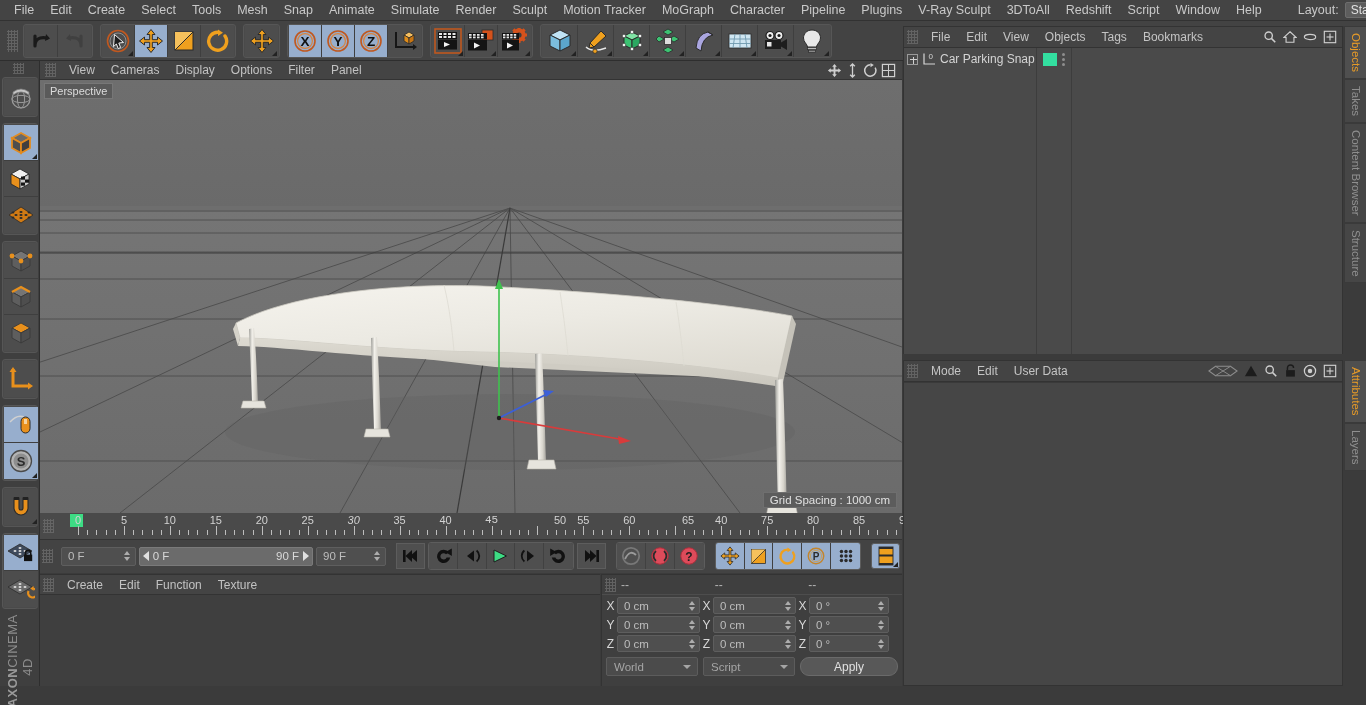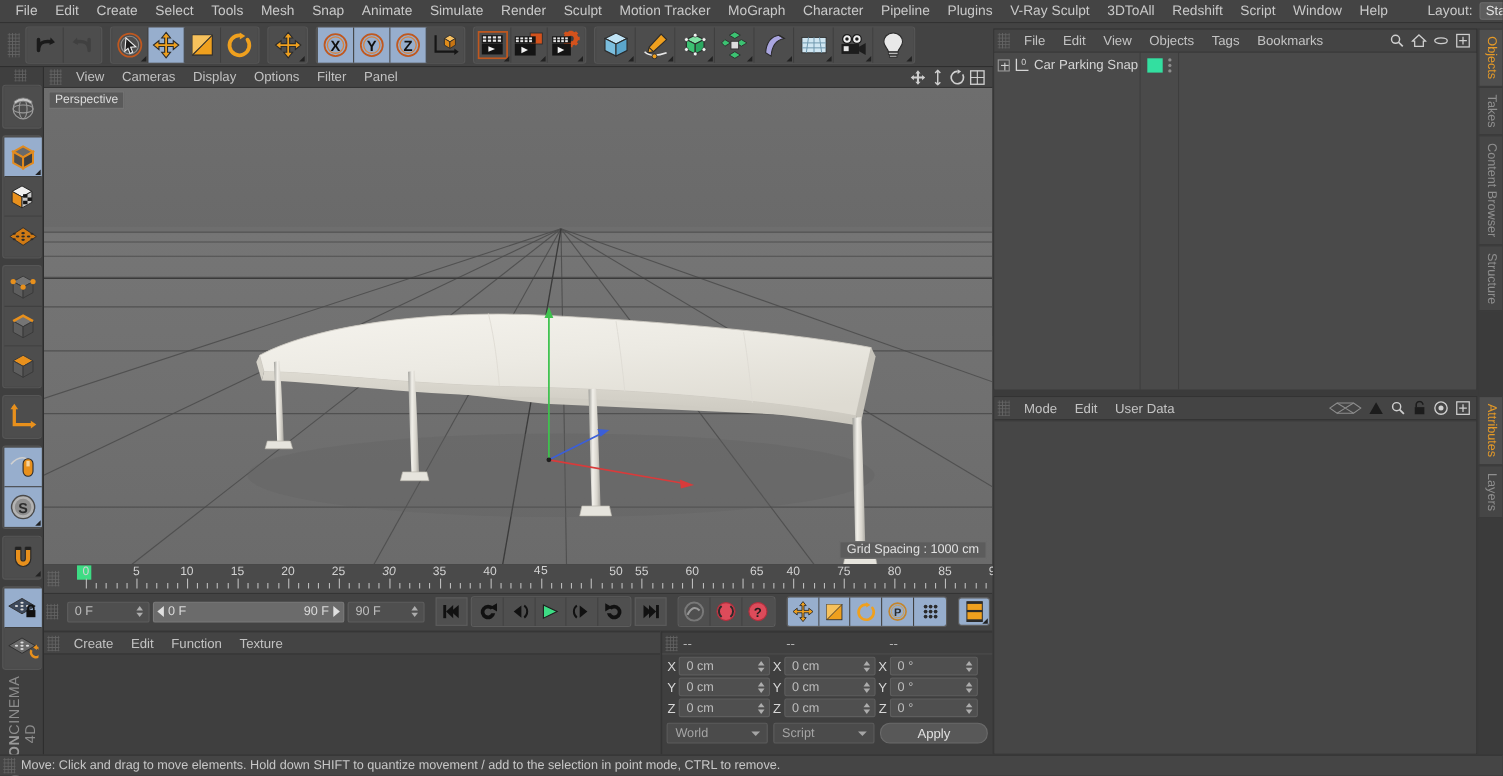--- a/index.html
+++ b/index.html
@@ -1317,18 +1317,14 @@
           <div class="vtab">Content Browser</div>
           <div class="vtab">Structure</div>
         </div>
       <div id="vtabs-lower" style="position:absolute;top:334px;left:0;width:22px;">
           <div class="vtab active">Attributes</div>
           <div class="vtab">Layers</div>
         </div>
     </div>
   </div>
 
-  <div class="statusbar">
-    <div class="grip"></div>
-    <div class="txt">Move: Click and drag to move elements. Hold down SHIFT to quantize movement / add to the selection in point mode, CTRL to remove.</div>
-  </div>
 
 </div>
 
 </body></html>

